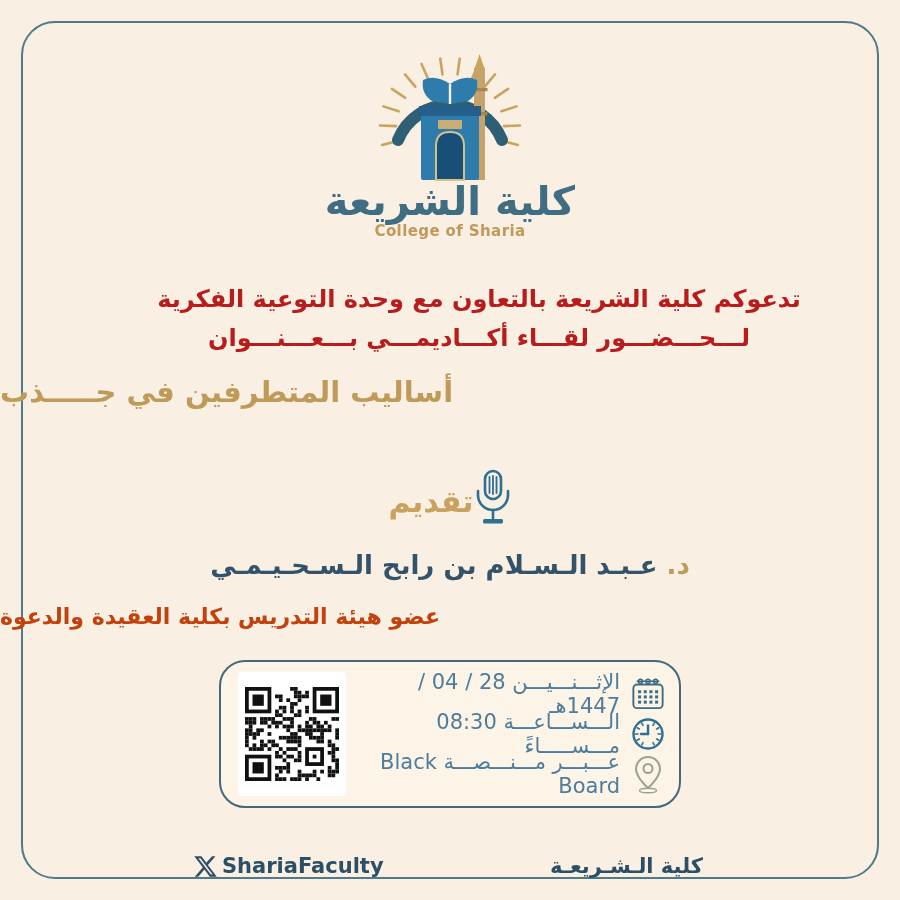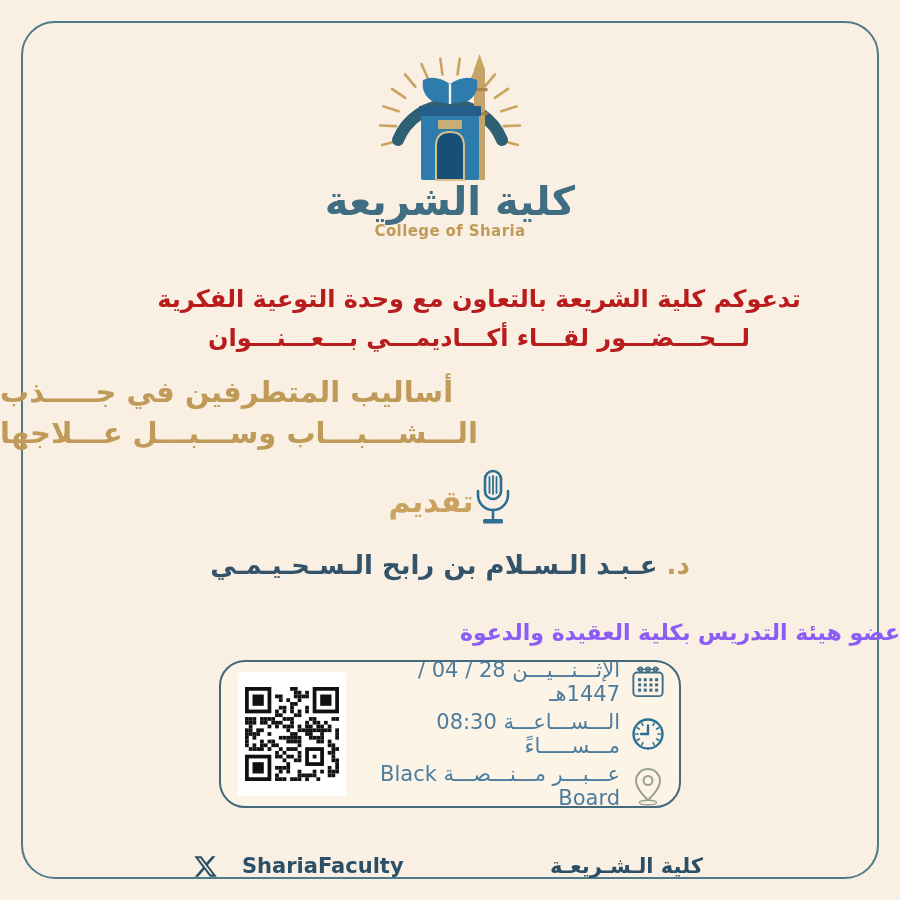--- a/index.html
+++ b/index.html
@@ -19,32 +19,32 @@
     font-size:29px;font-weight:bold;color:#bf9a58;line-height:41px;}
 
   .mic-row{position:absolute;top:466px;left:0;width:100%;height:64px;display:flex;
     justify-content:center;align-items:center;gap:0;direction:rtl;}
   .mic-label{font-size:30px;font-weight:600;color:#c9a25f;padding-top:6px;}
 
   .presenter{position:absolute;top:550px;left:0;width:100%;display:flex;justify-content:center;
     align-items:baseline;gap:9px;direction:rtl;font-size:26px;font-weight:600;}
   .presenter .prefix{color:#bf9a58;}
   .presenter .name{color:#33536a;}
-  .presenter-title{position:absolute;top:620px;left:0;width:100%;text-align:right;direction:rtl;
-    font-size:22px;font-weight:600;color:#8b5cf6;}
+  .presenter-title{position:absolute;top:604px;left:0;width:100%;text-align:left;direction:rtl;
+    font-size:22px;font-weight:600;color:#c2410c;}
 
   .card{position:absolute;left:219px;top:660px;width:462px;height:148px;box-sizing:border-box;
     border:2px solid #44697b;border-radius:26px;background:#fcf4e7;display:flex;align-items:center;}
   .qr-box{width:108px;height:124px;background:#ffffff;border-radius:4px;margin-left:17px;
     display:flex;align-items:center;justify-content:center;flex:0 0 auto;}
-  .rows{flex:1;direction:rtl;padding-right:13px;padding-left:6px;display:flex;flex-direction:column;gap:16px;}
+  .rows{flex:1;direction:rtl;padding-right:13px;padding-left:6px;display:flex;flex-direction:column;gap:4px;}
   .row{display:flex;align-items:center;gap:10px;font-size:21px;font-weight:500;color:#4d7c9c;height:36px;}
   .row .ic{flex:0 0 auto;display:flex;align-items:center;justify-content:center;width:36px;}
 
-  .footer-item{position:absolute;top:850px;height:32px;display:flex;align-items:center;gap:24px;
+  .footer-item{position:absolute;top:850px;height:32px;display:flex;align-items:center;gap:4px;
     font-size:21px;font-weight:600;color:#2b4f66;}
   .f-x{left:193px;}
   .f-web{left:384px;}
   .f-college{left:550px;direction:rtl;font-weight:bold;}
 </style>
 </head>
 <body>
 
 <div class="poster">
   <div class="frame"></div>
@@ -89,21 +89,20 @@
   <div class="calligraphy">كلية الشريعة</div>
   <div class="college-en">College of Sharia</div>
 
   <div class="invitation">
     <div>تدعوكم كلية الشريعة بالتعاون مع وحدة التوعية الفكرية</div>
     <div>لـــحـــضـــور لقـــاء أكـــاديمـــي بـــعـــنـــوان</div>
   </div>
 
   <div class="event-title">
     <div>أساليب المتطرفين في جـــــذب</div>
-    <div>الـــشـــبـــاب وســـبـــل عـــلاجها</div>
   </div>
 
   <div class="mic-row">
     <svg width="38" height="58" viewBox="0 0 38 58">
       <g stroke="#2e6f94" fill="none" stroke-linecap="round">
         <rect x="11" y="2" width="16" height="28" rx="8" stroke-width="2.6"></rect>
         <line x1="15.5" y1="8" x2="15.5" y2="24" stroke-width="1.8"></line>
         <line x1="19" y1="7" x2="19" y2="25" stroke-width="1.8"></line>
         <line x1="22.5" y1="8" x2="22.5" y2="24" stroke-width="1.8"></line>
         <path d="M4 22 v4 a15 15 0 0 0 30 0 v-4" stroke-width="2.6"></path>

